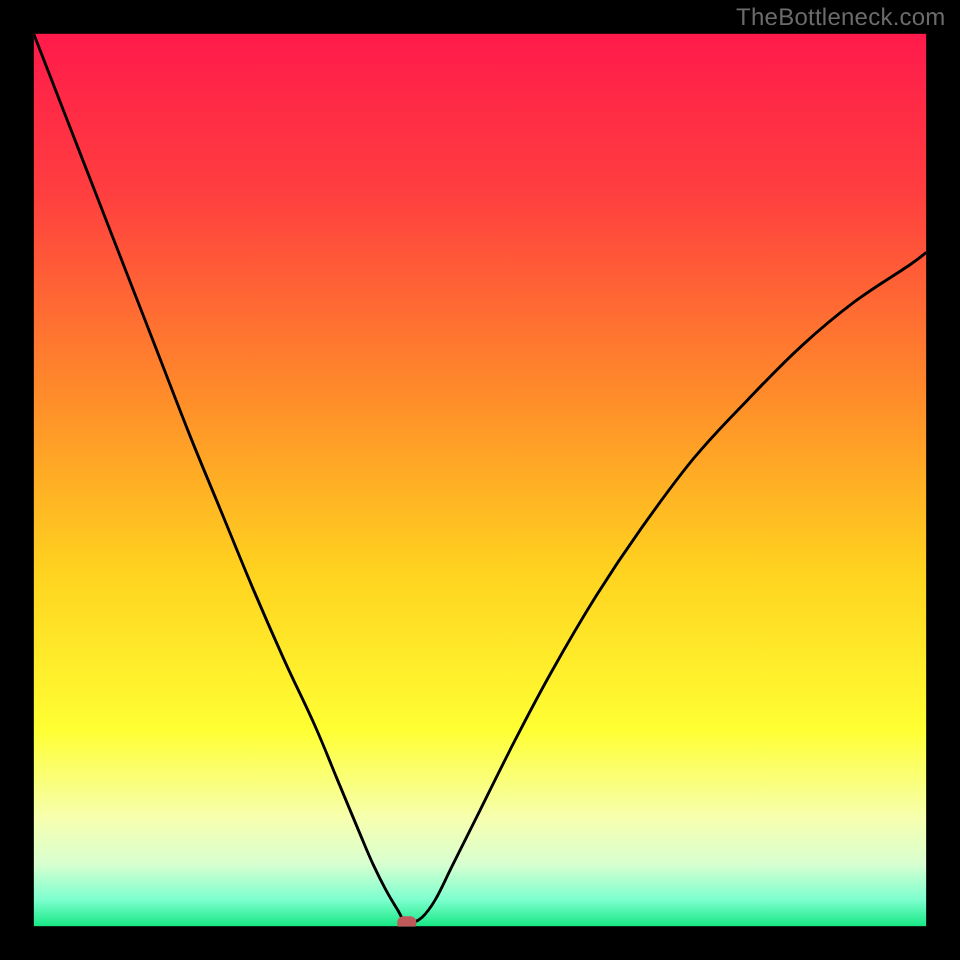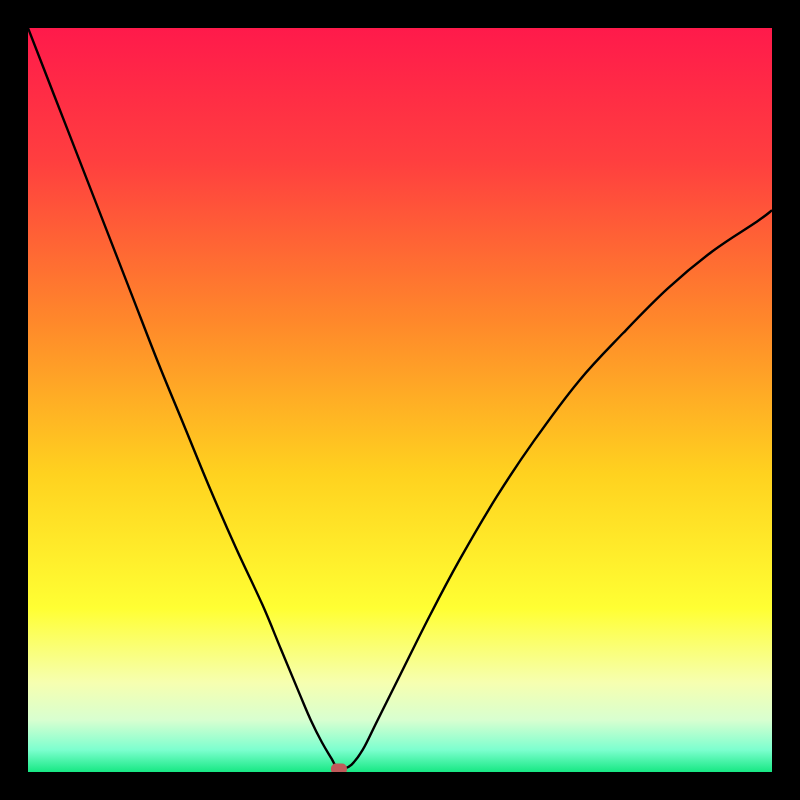--- a/index.html
+++ b/index.html
@@ -35,20 +35,21 @@
   }
   svg {
     display: block;
   }
 </style>
 </head>
 <body>
 
 <div class="frame">
 
+  <div class="watermark">TheBottleneck.com</div>
 
   <div class="plot">
     <svg id="chart-svg" width="744" height="744" viewBox="0 0 744 744" preserveAspectRatio="none">
       <defs>
         <linearGradient id="bg-grad" x1="0" y1="0" x2="0" y2="1">
             <stop offset="0%" stop-color="#ff1a4b"></stop>
             <stop offset="18%" stop-color="#ff3f3f"></stop>
             <stop offset="40%" stop-color="#ff8a2a"></stop>
             <stop offset="60%" stop-color="#ffd21f"></stop>
             <stop offset="78%" stop-color="#ffff33"></stop>

